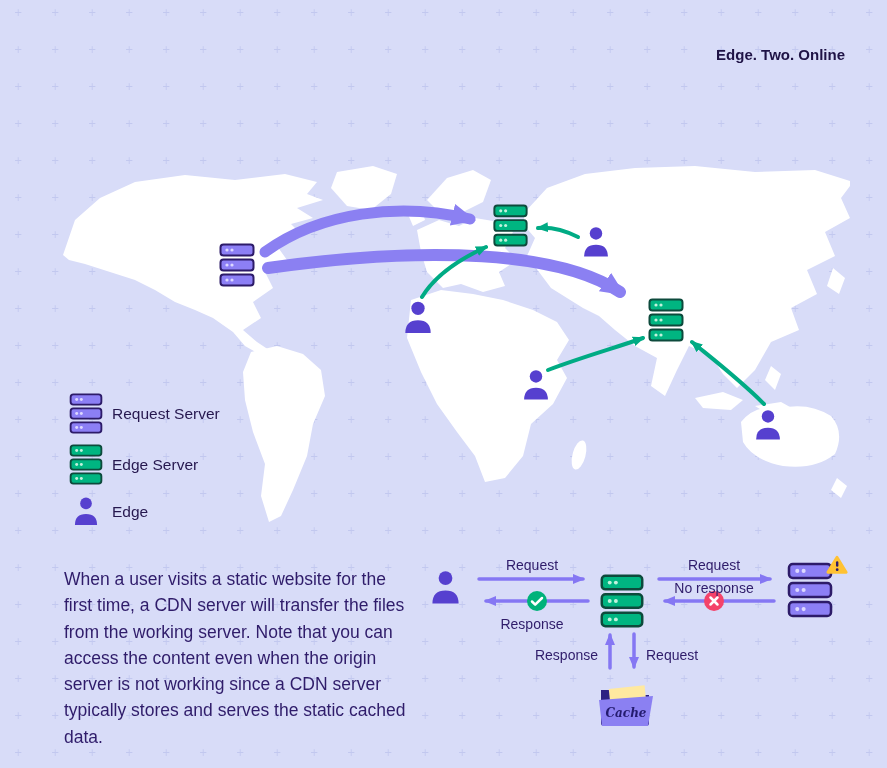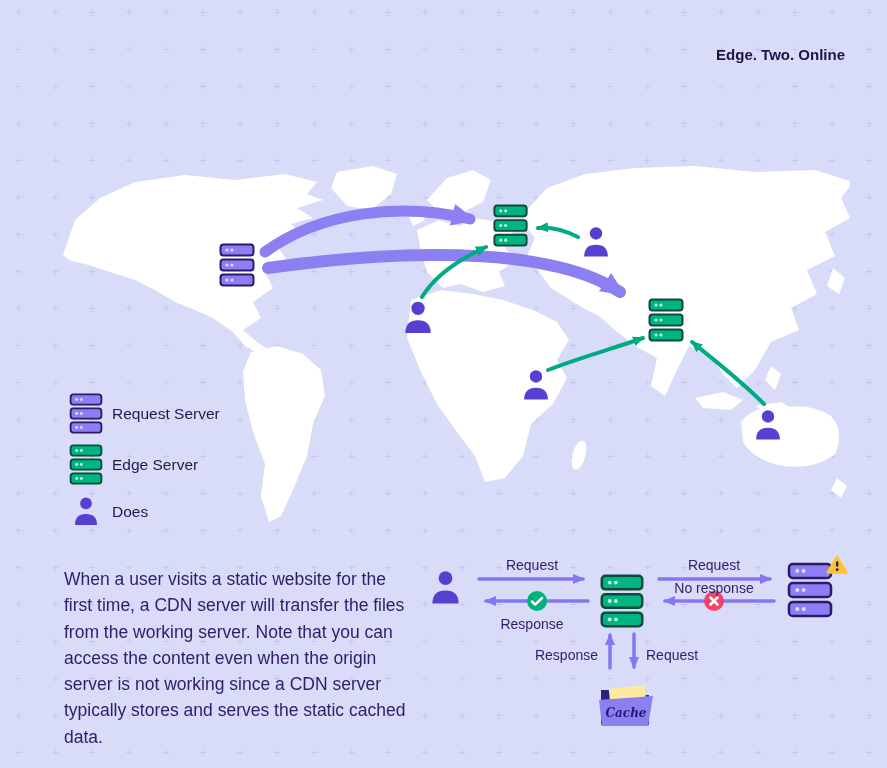--- a/index.html
+++ b/index.html
@@ -653,21 +653,21 @@
     <span class="legend-label" style="left:112px;top:405px">Request Server</span>
 
     <svg class="abs srv-green" style="left:68px;top:444px" width="36" height="41">
         <use href="#sym-server"></use>
       </svg>
     <span class="legend-label" style="left:112px;top:456px">Edge Server</span>
 
     <svg class="abs" style="left:72px;top:495px" width="28" height="32">
         <use href="#sym-user"></use>
       </svg>
-    <span class="legend-label" style="left:112px;top:503px">Does</span>
+    <span class="legend-label" style="left:112px;top:503px">Edge</span>
   </div>
 
   <p class="desc">When a user visits a static website for the first time, a CDN server will transfer the files from the working server. Note that you can access the content even when the origin server is not working since a CDN server typically stores and serves the static cached data.</p>
 
   <svg class="abs" style="left:429px;top:568px" width="33" height="38">
       <use href="#sym-user"></use>
     </svg>
   <svg class="abs srv-green" style="left:599px;top:574px" width="46" height="54">
       <use href="#sym-server"></use>
     </svg>

